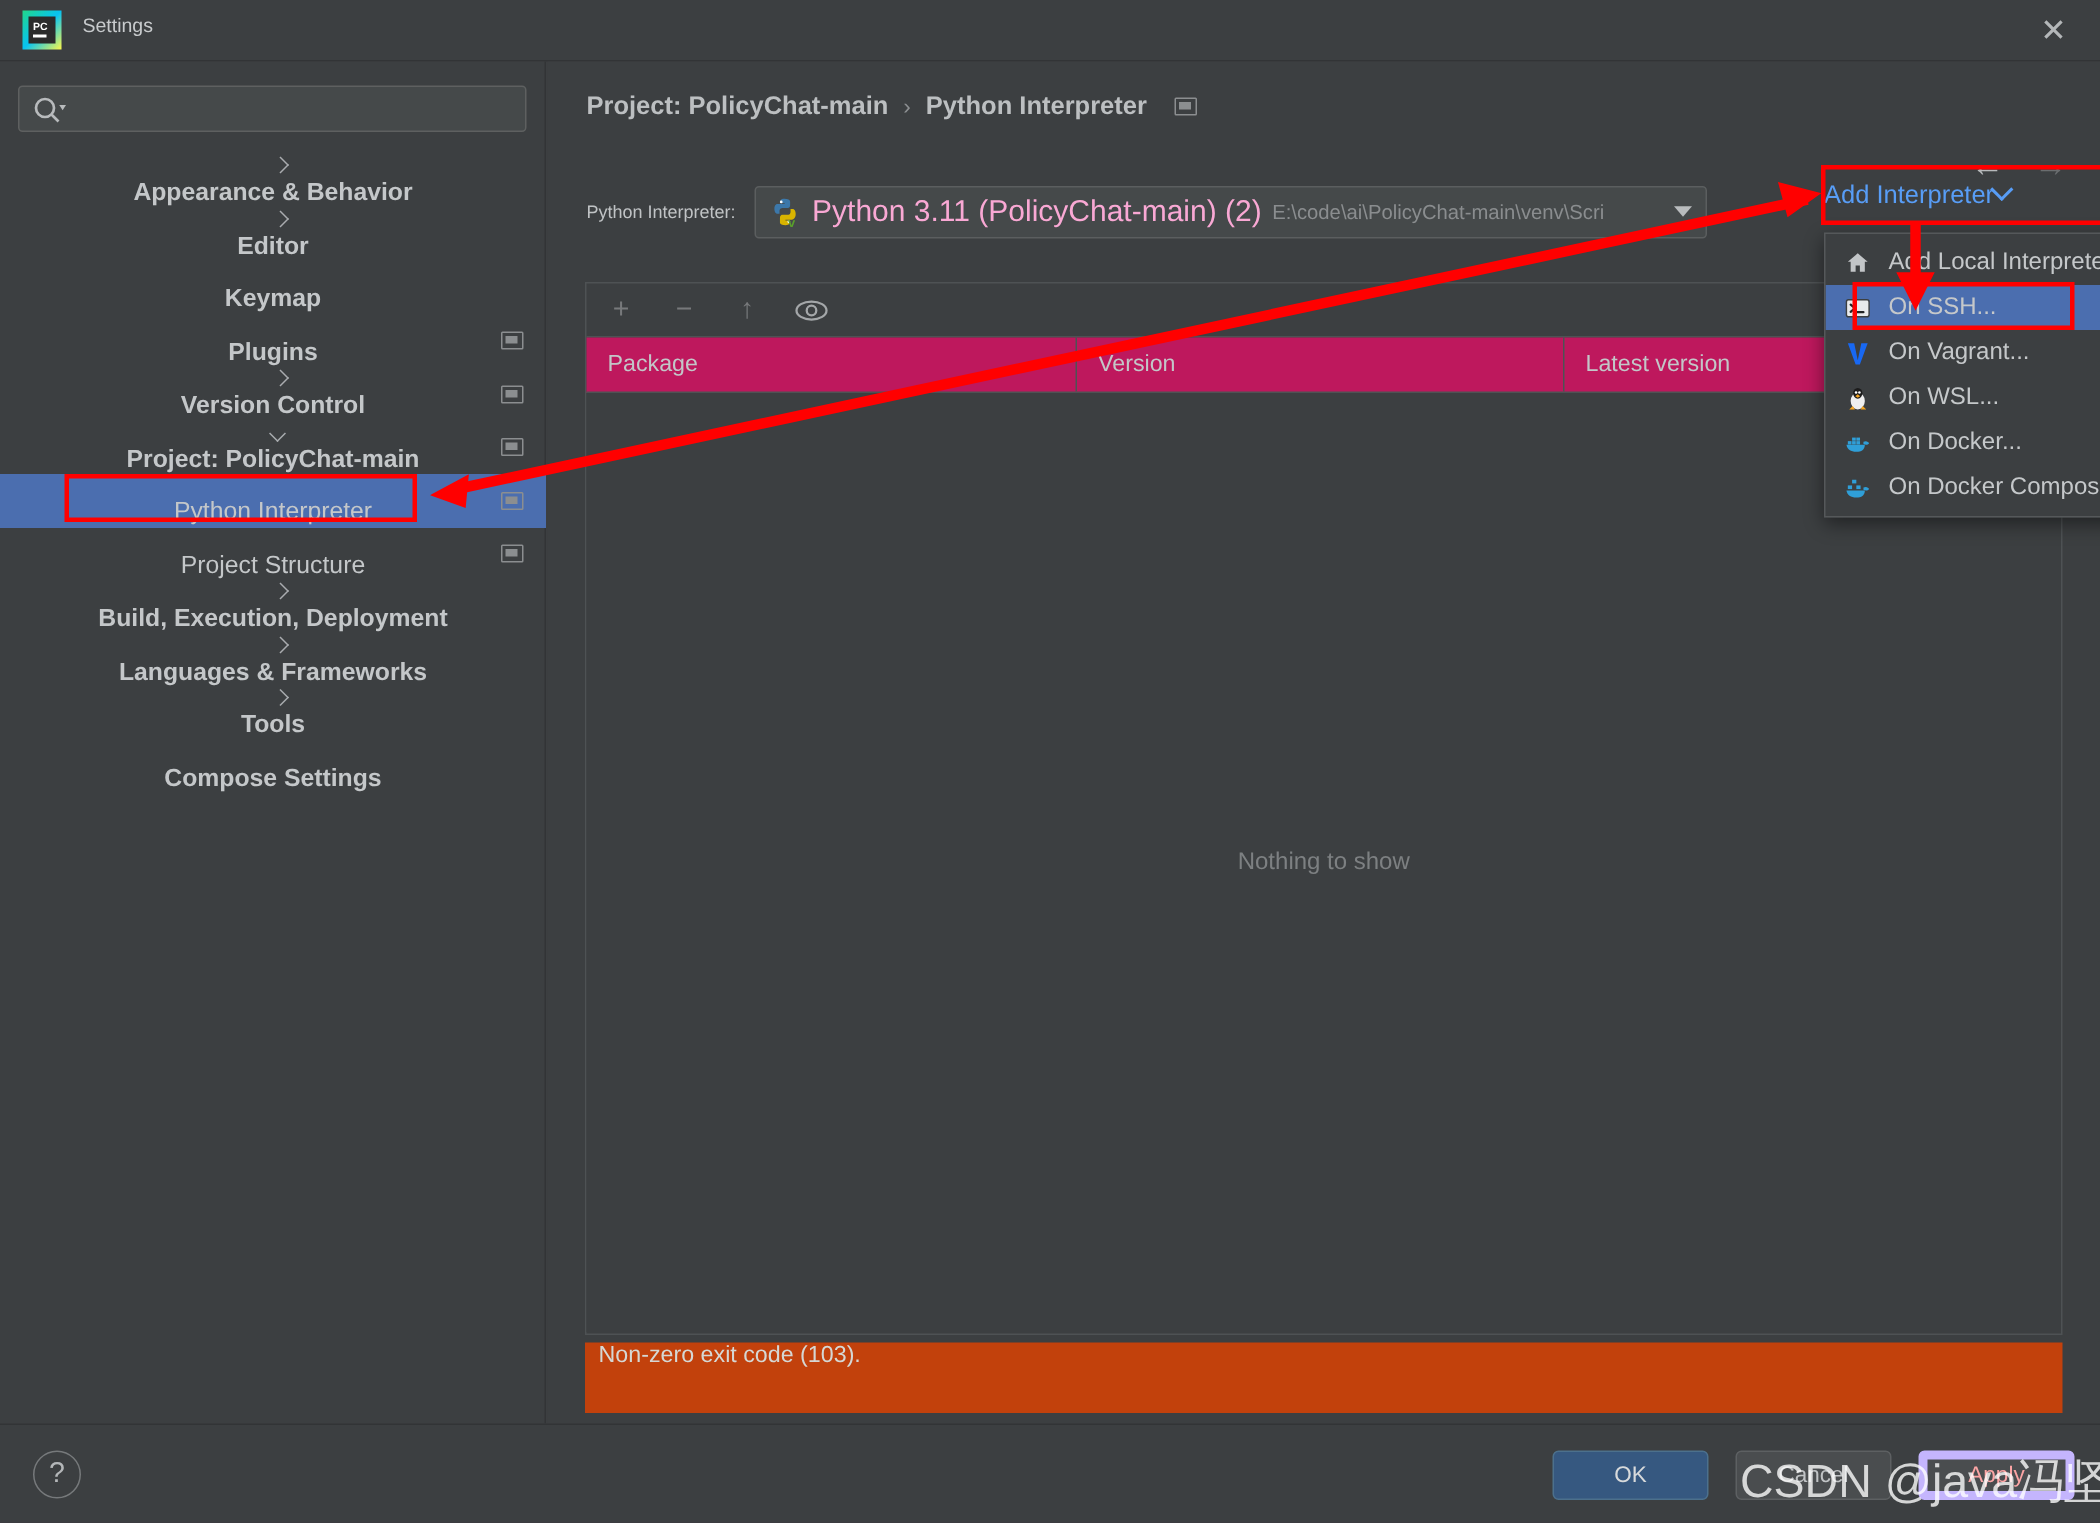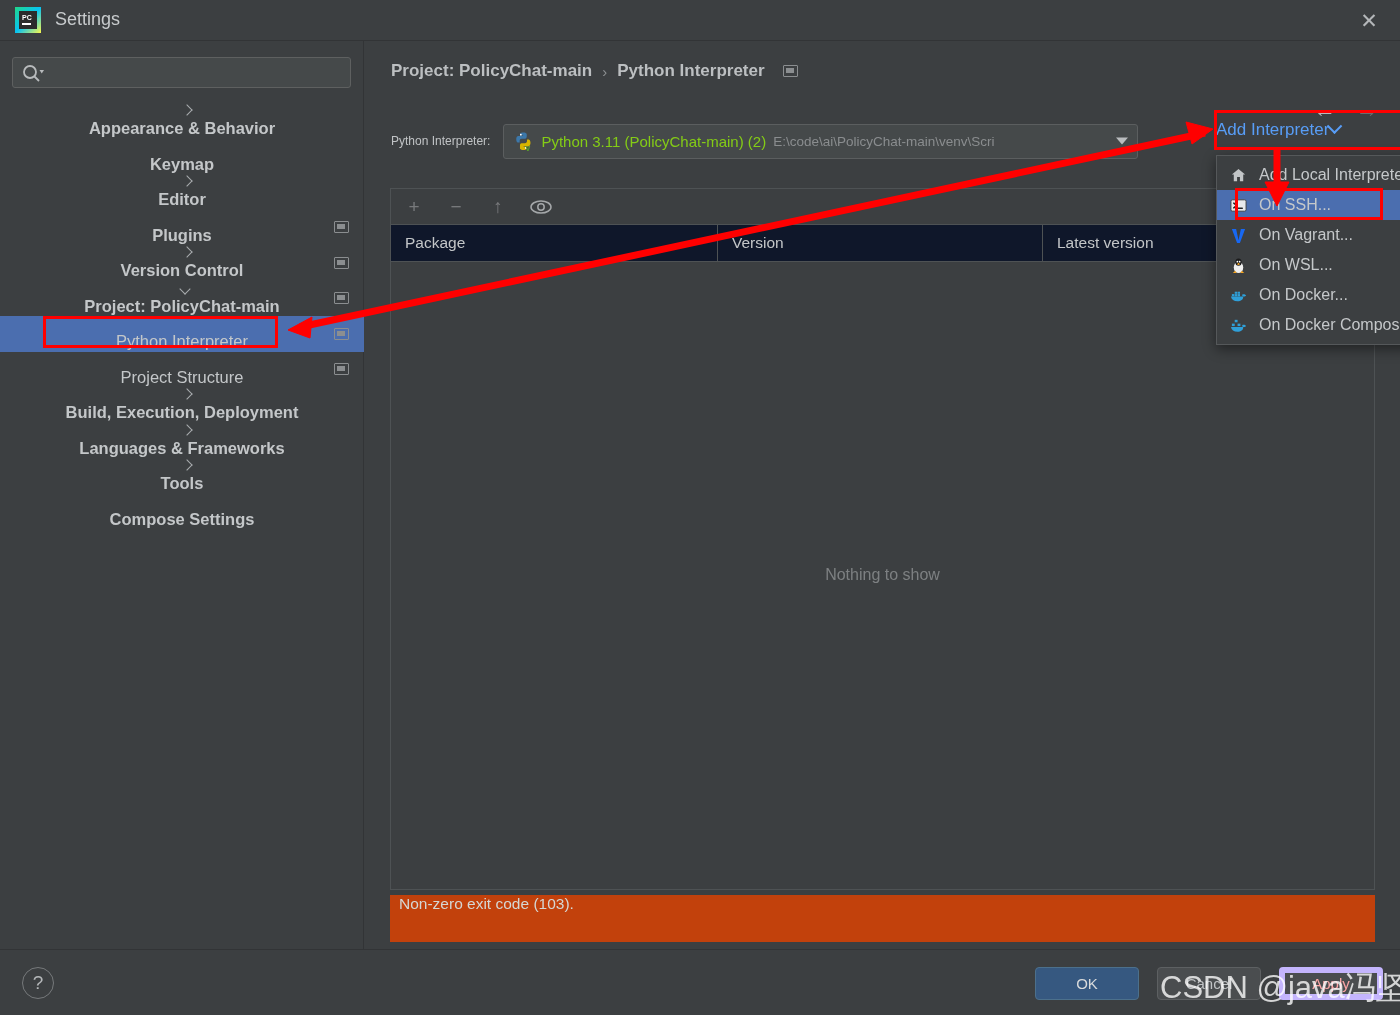--- a/index.html
+++ b/index.html
@@ -21,21 +21,21 @@
     width: 1400px; height: 41px;
     background: #3c3f41;
     border-bottom: 1px solid #323436;
   }
   .pc-logo {
     position: absolute; left: 14px; top: 6px;
     width: 28px; height: 28px;
   }
   .title-text {
     position: absolute; left: 55px; top: 9px;
-    font-size: 18px; color: #c8cbcd;
+    font-size: 13px; color: #c8cbcd;
   }
   .close-btn {
     position: absolute; right: 16px; top: 7px;
     width: 30px; height: 28px;
     color: #b4b7b9;
     font-size: 21px; line-height: 28px; text-align: center;
     cursor: pointer;
   }
 
   
@@ -151,21 +151,21 @@
     width: 635px; height: 35px;
     background: #45494a;
     border: 1px solid #5b5e5f;
     border-radius: 3px;
     display: flex; align-items: center;
     padding-left: 9px;
     overflow: hidden;
     cursor: pointer;
   }
   .py-icon { width: 21px; height: 21px; margin-right: 7px; flex: 0 0 auto; }
-  .interp-name { font-size: 15px; color: #84cc16; white-space: nowrap; }
+  .interp-name { font-size: 20px; color: #f9a8d4; white-space: nowrap; }
   .interp-path {
     font-size: 13.5px; color: #8a8d8f; margin-left: 7px;
     white-space: nowrap; overflow: hidden;
   }
   .combo-arrow {
     position: absolute; right: 9px; top: 50%;
     transform: translateY(-50%);
     width: 0; height: 0;
     border-left: 6px solid transparent;
     border-right: 6px solid transparent;
@@ -203,21 +203,21 @@
     width: 22px; height: 22px;
     position: relative;
     cursor: pointer;
     color: #77797b;
     font-size: 19px; line-height: 22px; text-align: center;
   }
   .eye-icon { width: 24px; height: 22px; }
   .pkg-header {
     position: relative;
     height: 37px;
-    background: #0f172a;
+    background: #be185d;
     border-bottom: 1px solid #4e5254;
     display: flex; align-items: flex-start;
   }
   .pkg-col {
     font-size: 15.5px; color: #c3c6c8;
     height: 100%; display: flex; align-items: center;
     padding-left: 14px;
   }
   .pkg-col.c1 { width: 327px; border-right: 1px solid #4e5254; }
   .pkg-col.c2 { width: 325px; border-right: 1px solid #4e5254; }
@@ -358,27 +358,27 @@
       <input class="search-input" type="text" value="" placeholder="" style="">
     </div>
     <div class="tree">
 
       <div class="tree-row">
         <span class="arrow"></span>
         <span class="tree-label">Appearance &amp; Behavior</span>
       </div>
 
       <div class="tree-row">
+        <span class="arrow"></span>
+        <span class="tree-label">Editor</span>
+      </div>
+
+      <div class="tree-row">
         <span class="arrow none"></span>
         <span class="tree-label">Keymap</span>
-      </div>
-
-      <div class="tree-row">
-        <span class="arrow"></span>
-        <span class="tree-label">Editor</span>
       </div>
 
       <div class="tree-row">
         <span class="arrow none"></span>
         <span class="tree-label">Plugins</span>
         <span class="row-badge"></span>
       </div>
 
       <div class="tree-row">
         <span class="arrow"></span>

